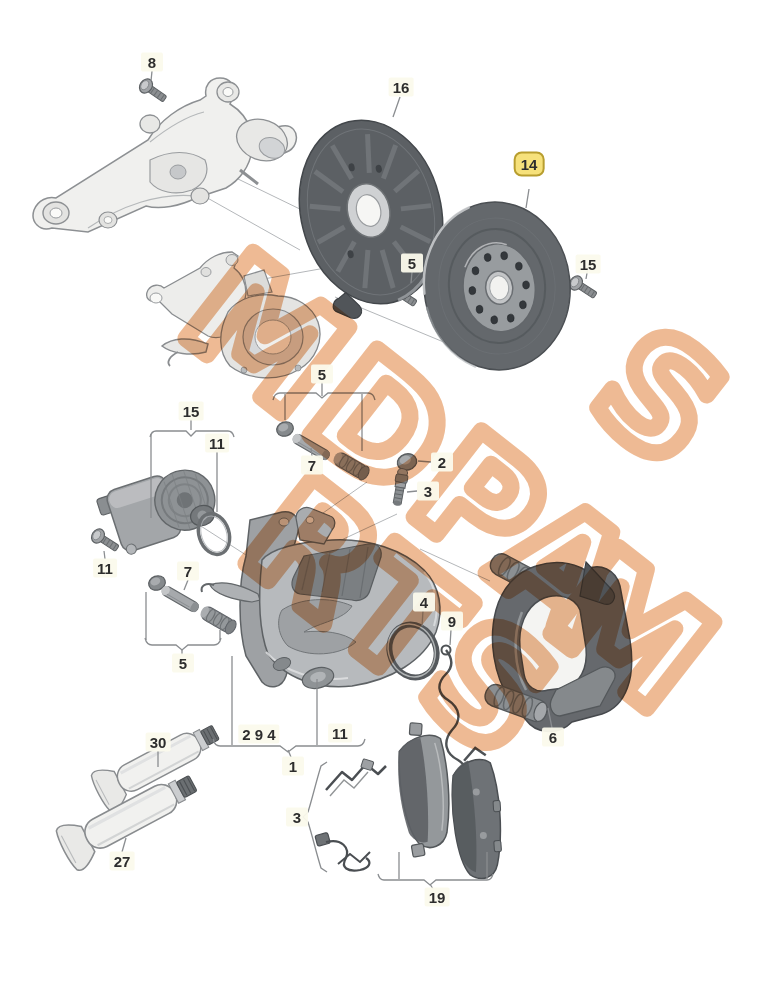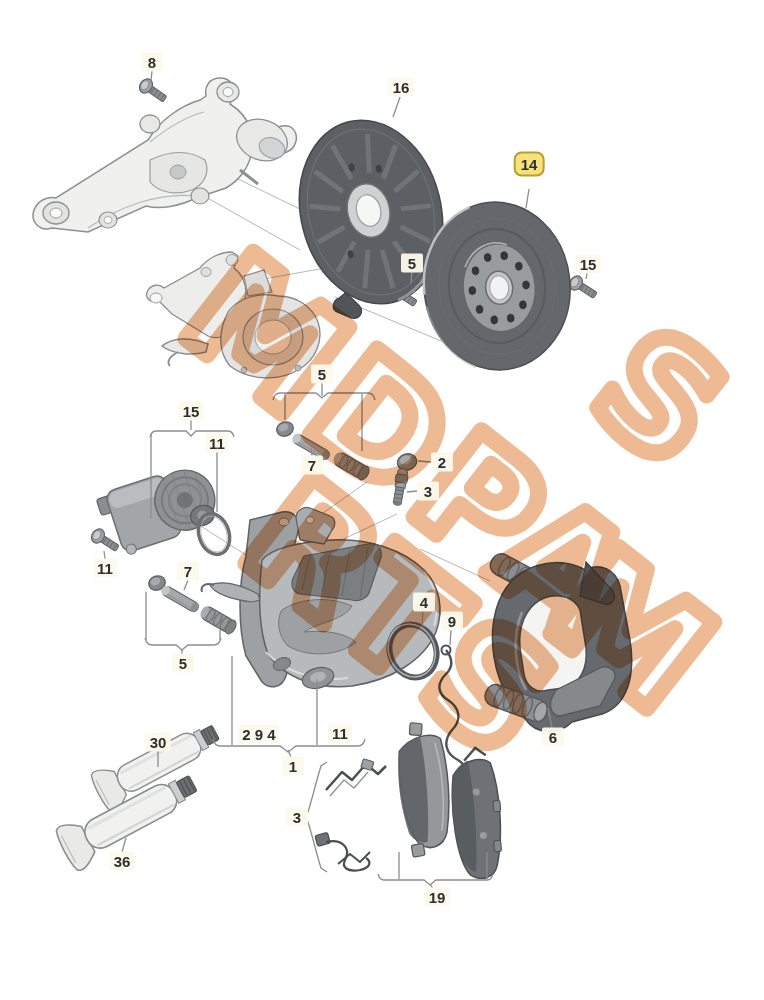--- a/index.html
+++ b/index.html
@@ -367,14 +367,14 @@
   <div class="callout" style="left:183px;top:663px">5</div>
   <div class="callout" style="left:424px;top:602px">4</div>
   <div class="callout" style="left:452px;top:621px">9</div>
   <div class="callout" style="left:553px;top:737px">6</div>
   <div class="callout" style="left:259px;top:734px">2 9 4</div>
   <div class="callout" style="left:340px;top:733px">11</div>
   <div class="callout" style="left:293px;top:766px">1</div>
   <div class="callout" style="left:297px;top:817px">3</div>
   <div class="callout" style="left:437px;top:897px">19</div>
   <div class="callout" style="left:158px;top:742px">30</div>
-  <div class="callout" style="left:122px;top:861px">36</div>
+  <div class="callout" style="left:122px;top:861px">27</div>
 </div>
 
 </body></html>

